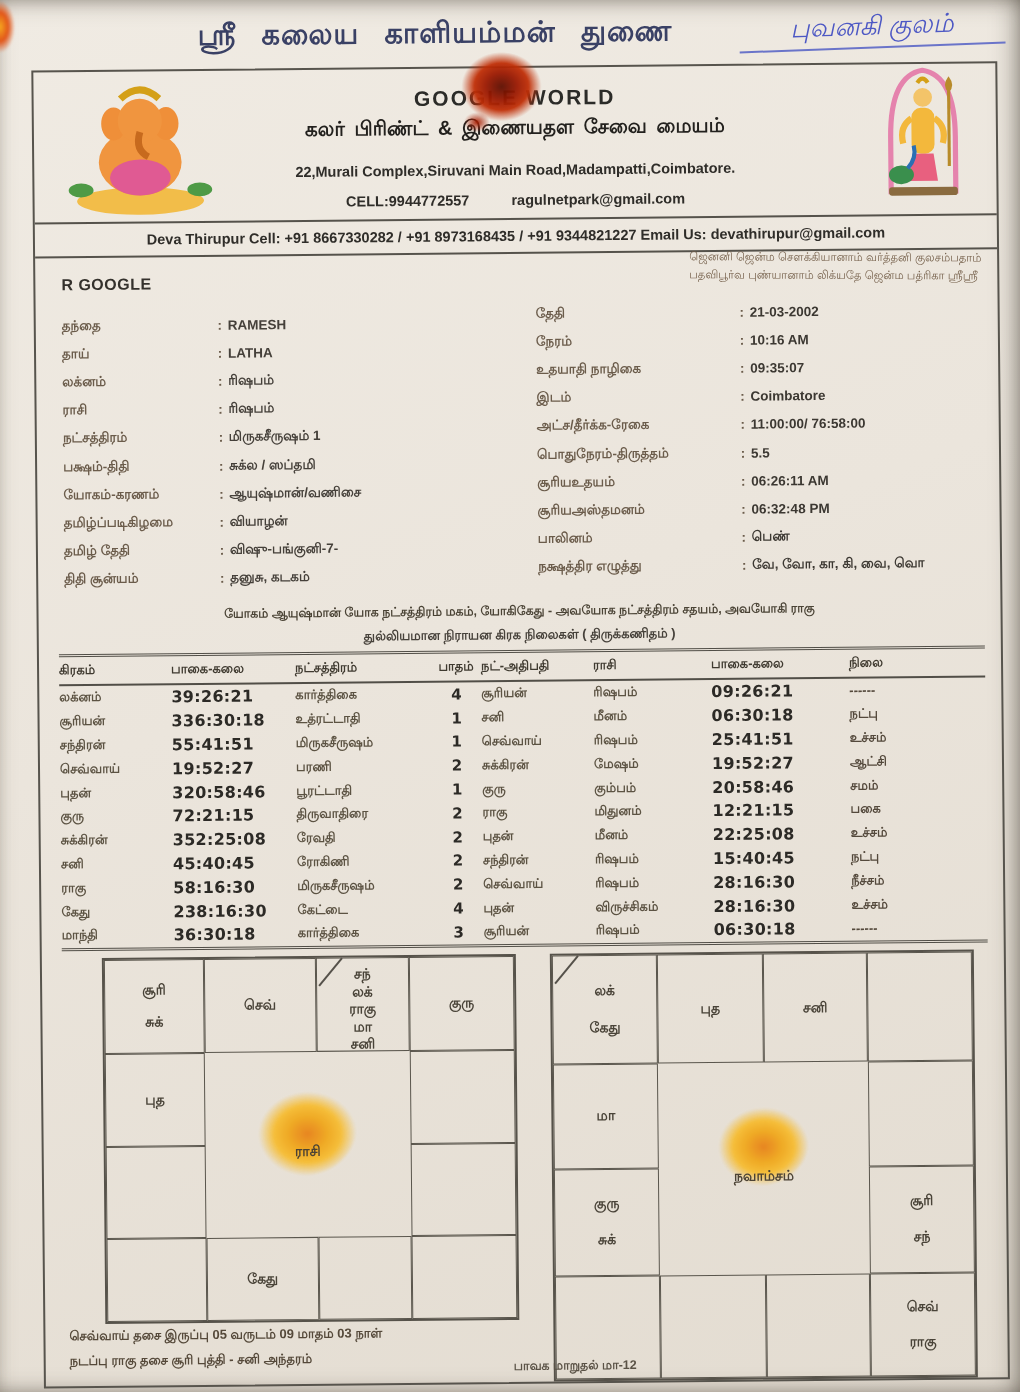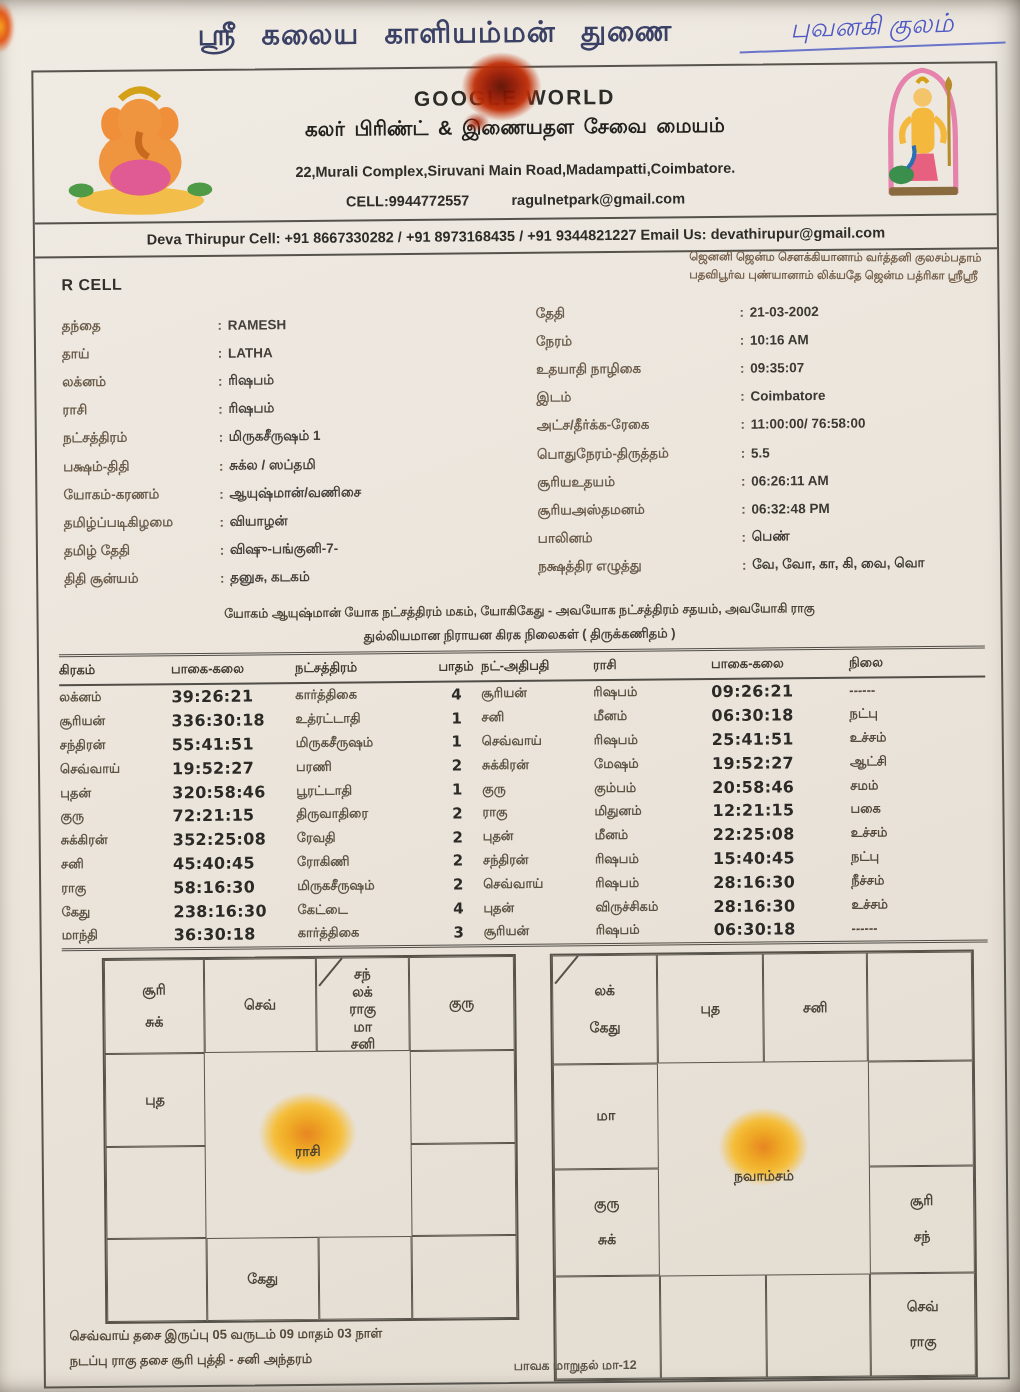--- a/index.html
+++ b/index.html
@@ -70,21 +70,21 @@
     border-radius:48% 52% 57% 43%;filter:blur(.6px);opacity:.95;
   }
   .kumkum-red::after{
     content:"";position:absolute;left:2px;bottom:-8px;width:26px;height:20px;border-radius:50%;
     background:radial-gradient(closest-side,#a92004 0%,rgba(169,32,4,0) 100%);
   }
 
   
   .sloka{
     position:absolute;right:16px;top:184px;text-align:left;
-    font-size:11.5px;line-height:1.55;color:#75604b;font-weight:bold;
+    font-size:11.5px;line-height:1.55;color:#75604b;font-weight:normal;
     transform:rotate(.8deg);
   }
   .person-name{
     position:absolute;left:26px;top:204px;font-size:16px;font-weight:bold;
     letter-spacing:.5px;color:#34312c;
   }
 
   
   .details{position:absolute;}
   .details-left{left:26px;top:240px;width:440px;}
@@ -210,21 +210,21 @@
         <span>CELL:9944772557</span><span class="gap"></span><span>ragulnetpark@gmail.com</span>
       </div>
       <div class="kumkum-red"></div>
       <div class="deva-row">Deva Thirupur Cell: +91 8667330282 / +91 8973168435 / +91 9344821227 Email Us:  devathirupur@gmail.com</div>
 
       <div class="sloka">
         <div>ஜெனனி ஜென்ம சௌக்கியானாம் வர்த்தனி குலசம்பதாம்</div>
         <div>பதவிபூர்வ புண்யானாம் லிக்யதே ஜென்ம பத்ரிகா ஸ்ரீஸ்ரீ</div>
       </div>
 
-      <div class="person-name">R CELL</div>
+      <div class="person-name">R GOOGLE</div>
 
       <div class="details details-left">
           <div class="detail-row">
             <span class="d-label">தந்தை</span>
             <span class="d-colon">:</span>
             <span class="d-value">RAMESH</span>
           </div>
           <div class="detail-row">
             <span class="d-label">தாய்</span>
             <span class="d-colon">:</span>

